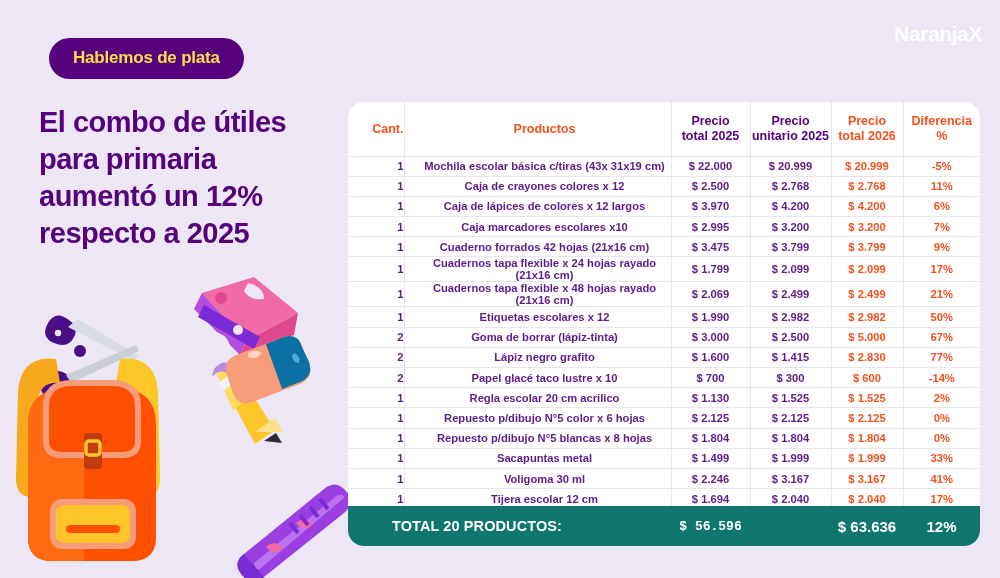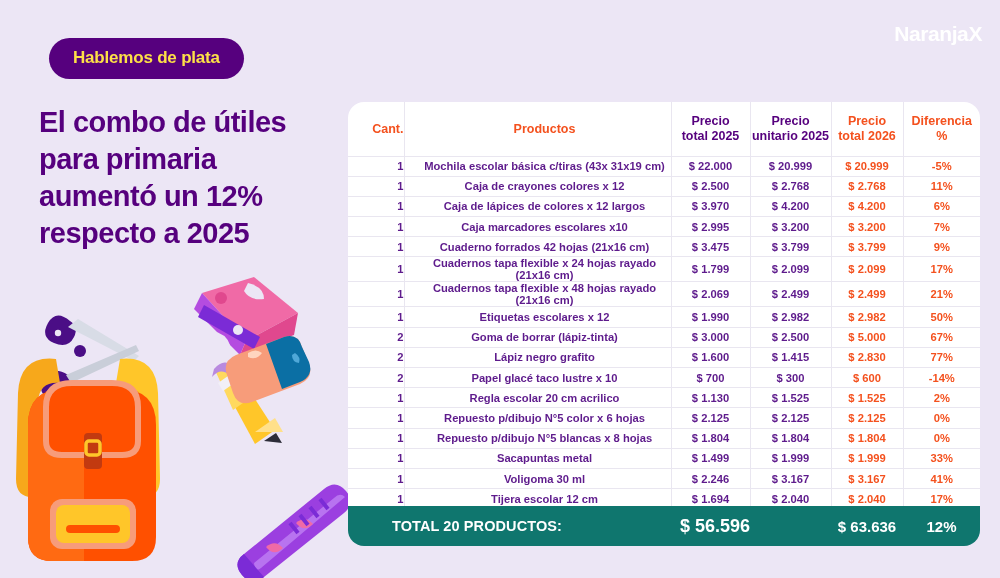--- a/index.html
+++ b/index.html
@@ -90,21 +90,21 @@
   
   .total-bar {
     position: absolute; left: 340px; top: 506px;
     width: 632px; height: 40px;
     background: #0f766e;
     border-radius: 0 0 16px 16px;
     display: flex; align-items: center;
     color: #FFFFFF;
   }
   .tb-label { width: 323px; padding-left: 44px; font-size: 14.5px; font-weight: bold; letter-spacing: 0.1px; }
-  .tb-t25   { width: 79px;  text-align: right; font-size: 18px; font-weight: bold; }
+  .tb-t25   { width: 79px;  text-align: center; font-size: 13px; font-weight: bold; font-family: Liberation Mono, monospace; }
   .tb-u25   { width: 81px;  text-align: center; }
   .tb-t26   { width: 72px;  text-align: center; font-size: 15px; font-weight: bold; }
   .tb-diff  { width: 77px;  text-align: center; font-size: 15px; font-weight: bold; }
 </style>
 </head>
 <body>
 
 <div class="canvas">
 
   <div class="logo">NaranjaX</div>

